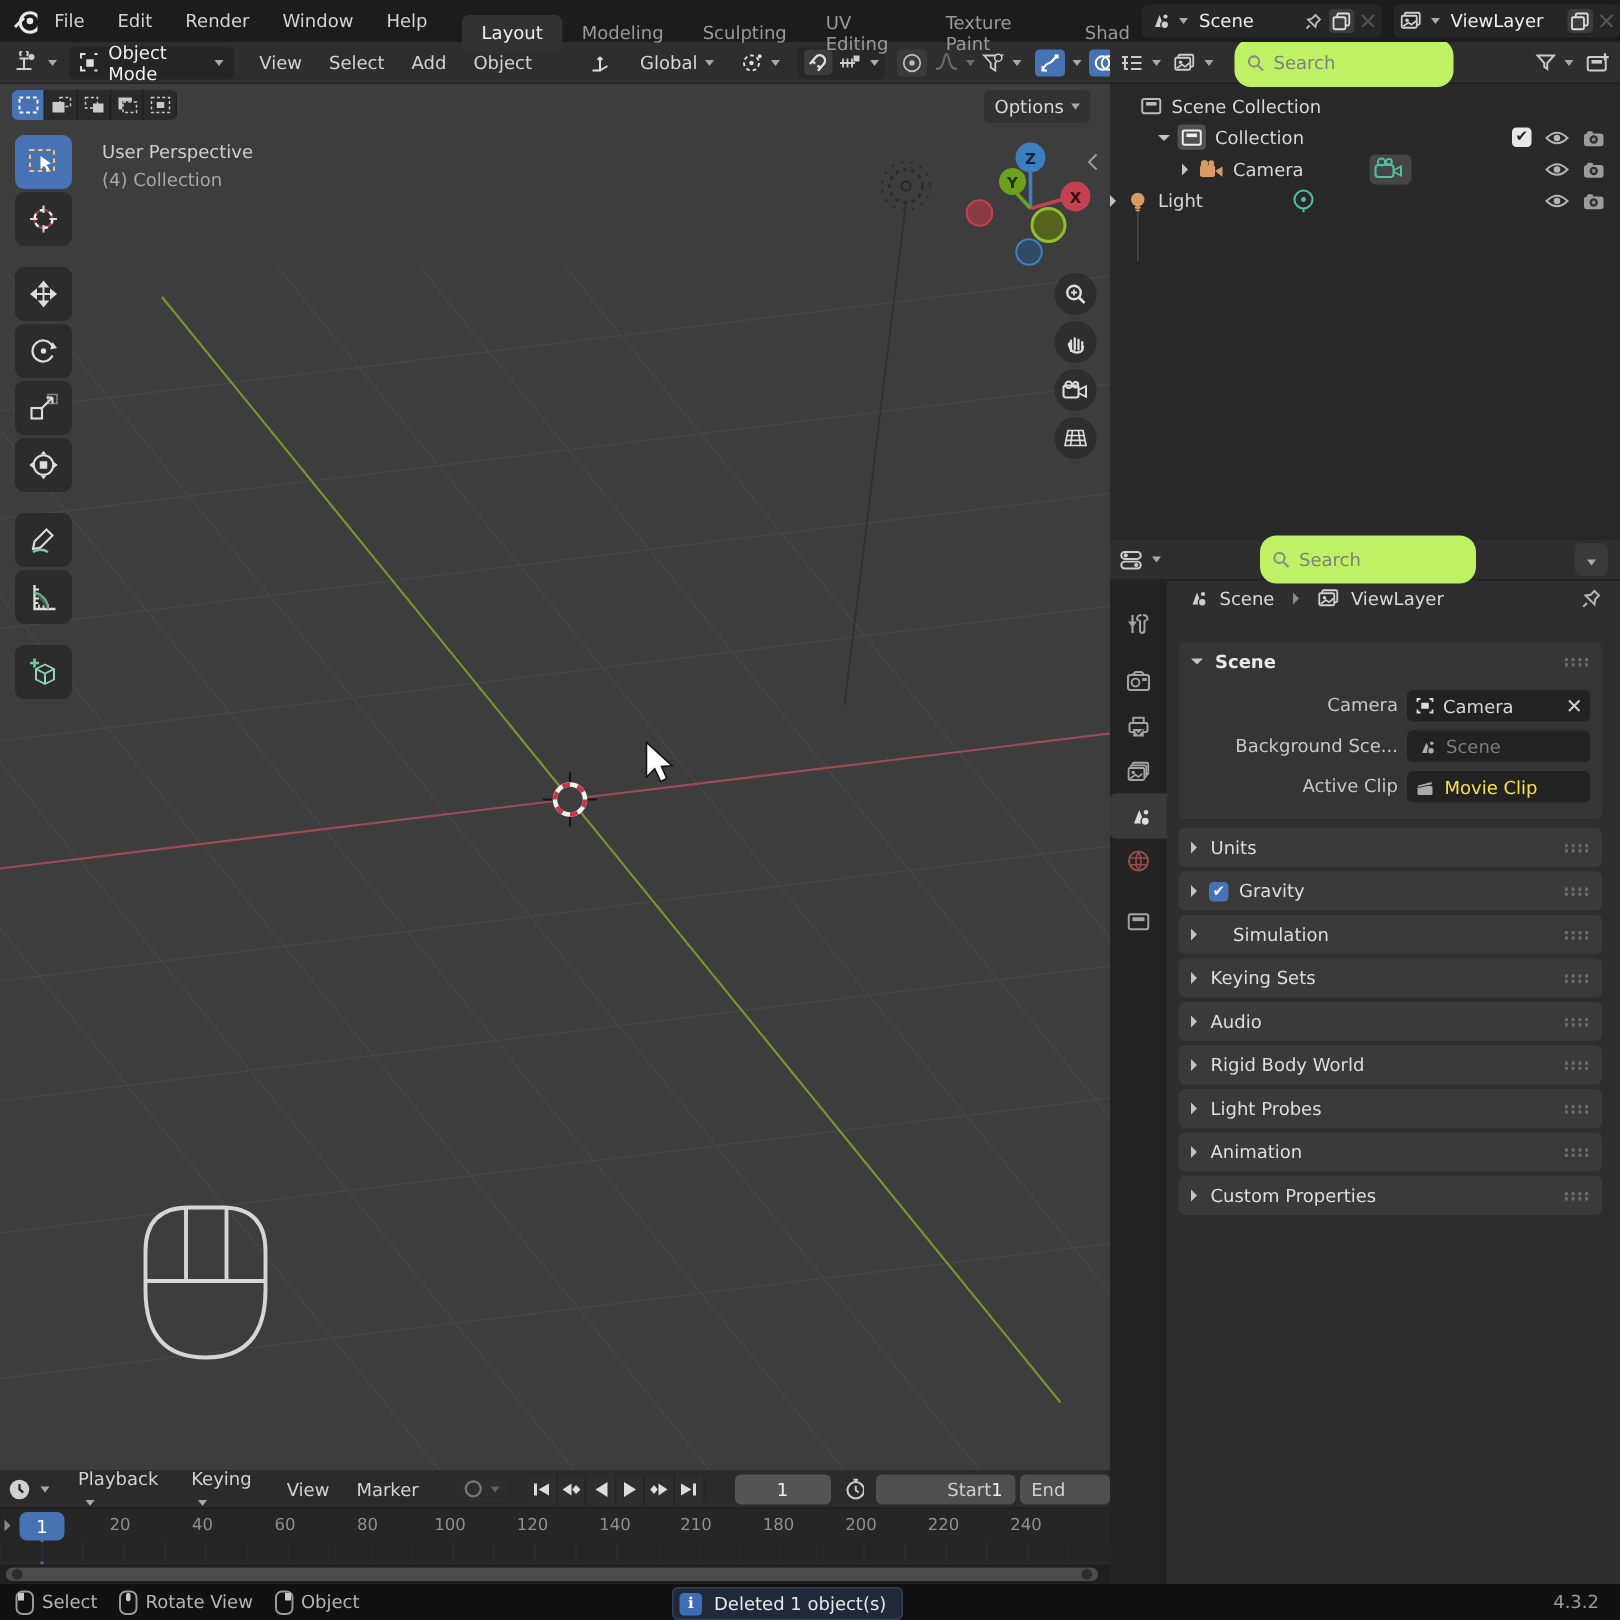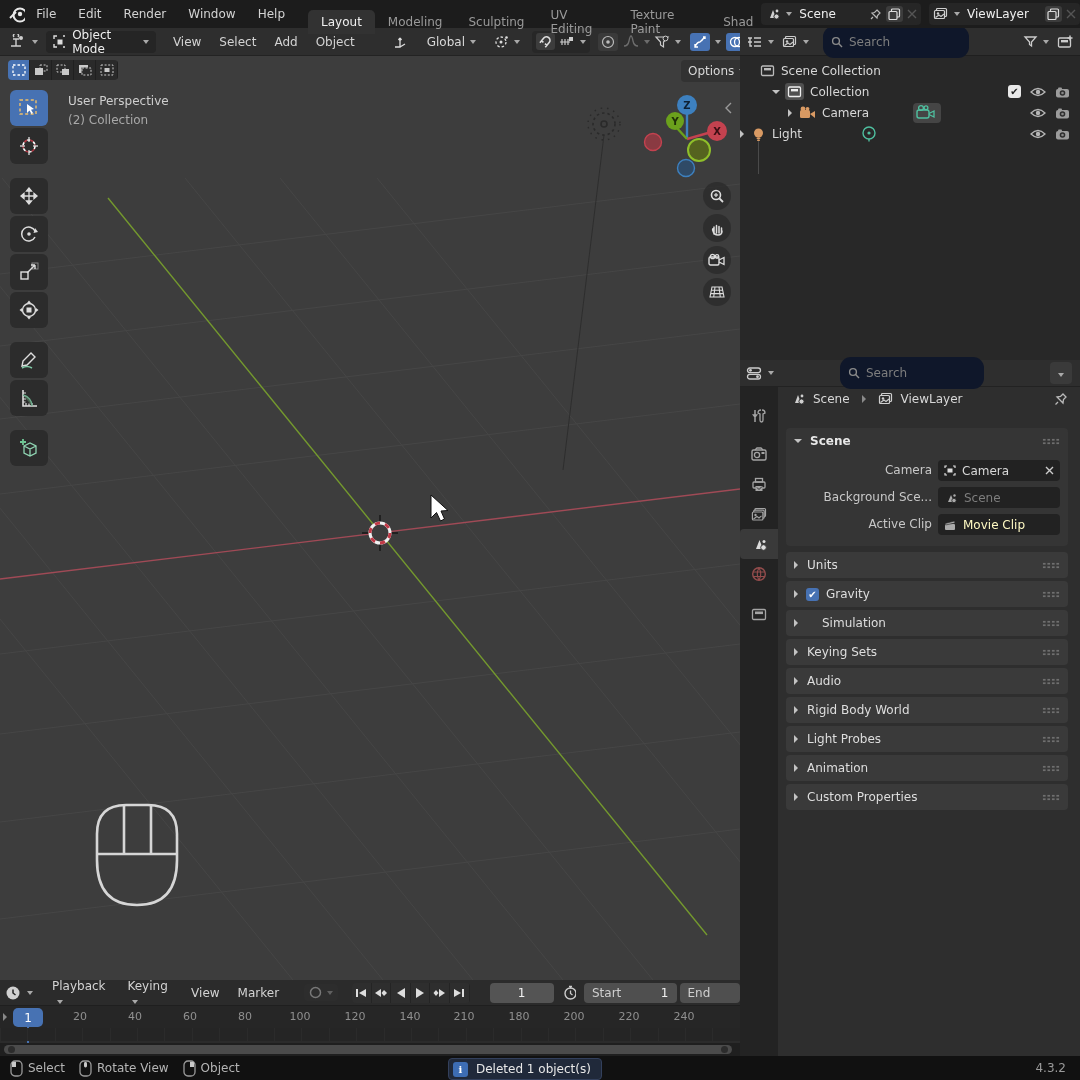--- a/index.html
+++ b/index.html
@@ -28,21 +28,21 @@
   .selbtn.active{background:var(--accent);}
   
   .tool{width:38px;height:36px;background:#2c2c2c;border-radius:6px;margin-bottom:2px;display:flex;align-items:center;justify-content:center;}
   .tool.active{background:var(--accent);}
   .tgap{height:12px;}
   
   .navbtn{position:absolute;width:28px;height:28px;border-radius:50%;background:rgba(42,42,42,.75);display:flex;align-items:center;justify-content:center;}
   
   #outliner{left:740px;top:28px;width:340px;height:332px;background:#282828;z-index:20;}
   #outliner-h{height:28px;background:#2e2e2e;display:flex;align-items:center;padding:0 6px;border-bottom:1px solid #1f1f1f;box-sizing:border-box;}
-  .search{background:#0f172a;border-radius:11px;height:32px;display:flex;align-items:center;padding:0 8px;color:#7e7e7e;}
+  .search{background:#bef264;border-radius:11px;height:32px;display:flex;align-items:center;padding:0 8px;color:#7e7e7e;}
   .orow{height:21px;display:flex;align-items:center;position:relative;}
   .olabel{margin-left:6px;color:#d8d8d8;}
   
   #props{left:740px;top:360px;width:340px;height:696px;background:#2e2e2e;z-index:20;}
   #props-h{height:27px;background:#2e2e2e;border-bottom:1px solid #222;display:flex;align-items:center;box-sizing:border-box;}
   #ptabs{position:absolute;left:0;top:27px;width:38px;height:669px;background:#232323;}
   .ptab{width:38px;height:30px;display:flex;align-items:center;justify-content:center;opacity:.85;}
   .ptab.active{background:#3a3a3a;border-radius:4px 0 0 4px;opacity:1;}
   .panelrow{position:absolute;left:46px;width:282px;height:26px;background:#3a3a3a;border-radius:4px;display:flex;align-items:center;padding:0 8px;box-sizing:border-box;color:#dedede;}
   .field{background:#222;border-radius:4px;height:21px;display:flex;align-items:center;padding:0 6px;color:#d8d8d8;}
@@ -331,27 +331,27 @@
         </svg>
       </div>
     <div class="selbtn">
         <svg width="14" height="12">
           <rect x="1" y="1" width="12" height="10" stroke="#c9c9c9" stroke-width="1" stroke-dasharray="2 1.6" fill="none"></rect>
           <rect x="4.5" y="4" width="5" height="4" fill="#c9c9c9"></rect>
         </svg>
       </div>
   </div>
 
-  <div class="abs hbtn" style="left:677px;top:60px;background:#323232">
+  <div class="abs hbtn" style="left:652px;top:60px;background:#323232">
     <span>Options</span>
       <span class="cv"></span>
   </div>
 
   <div class="abs" style="left:68px;top:94px;color:#cfcfcf">User Perspective</div>
-  <div class="abs" style="left:68px;top:113px;color:#a8a8a8">(2) Collection</div>
+  <div class="abs" style="left:68px;top:113px;color:#a8a8a8">(4) Collection</div>
 
   <div class="abs" style="left:10px;top:90px">
     <div class="tool active">
         <svg width="22" height="22">
           <rect x="2" y="3" width="16" height="14" stroke="#f0c06a" stroke-width="1.4" stroke-dasharray="3 2.4" fill="none"></rect>
           <polygon points="9,7 9,16 11.5,13.5 13.5,17 15,16 13,12.8 16,12" fill="#fff"></polygon>
         </svg>
       </div>
     <div class="tool">
         <svg width="22" height="22">
@@ -658,21 +658,21 @@
           <svg width="14" height="12">
               <path d="M4,10 L7,3 L10,10 Z" fill="#aaa"></path>
               <circle cx="10" cy="8.5" r="2.2" fill="#aaa" stroke="#222" stroke-width=".8"></circle>
               <circle cx="10.5" cy="3.5" r="1.2" fill="#aaa"></circle>
             </svg>
           <span style="margin-left:6px">Scene</span>
         </div>
       </div>
       <div class="abs" style="top:86px;left:0;width:282px;height:22px">
         <span class="flabel" style="right:136px;top:3px">Active Clip</span>
-        <div class="field abs" style="left:152px;top:0;width:122px;box-sizing:border-box;color:#fef9c3">
+        <div class="field abs" style="left:152px;top:0;width:122px;box-sizing:border-box;color:#fde047">
           <svg width="13" height="12">
               <rect x="1" y="5" width="10" height="6" rx="1" fill="#aaa"></rect>
               <path d="M1,4.5 L10.5,2 L11,4 L1.5,6 Z" fill="#aaa" stroke="#222" stroke-width=".6"></path>
             </svg>
           <span style="margin-left:6px">Movie Clip</span>
         </div>
       </div>
     </div>
 
     <div class="panelrow" style="top:192px">
@@ -787,21 +787,21 @@
             </svg>
           </div>
       </div>
       <div class="tfield" style="margin-left:20px;width:72px;background:#545454;justify-content:center">
           <span>1</span>
         </div>
       <svg width="15" height="15" style="margin-left:9px">
           <circle cx="7.5" cy="8.5" r="5.5" stroke="#ccc" stroke-width="1.4" fill="none"></circle>
           <path d="M6,1.5 h3 M7.5,1.5 v2 M7.5,5.5 v3 l2,1.5" stroke="#ccc" stroke-width="1.3" fill="none"></path>
         </svg>
-      <div class="tfield" style="margin-left:8px;width:86px;padding:0 8px;justify-content:space-between">
+      <div class="tfield" style="margin-left:8px;width:86px;padding:0 8px;justify-content:flex-end">
           <span style="color:#cfcfcf">Start</span>
           <span>1</span>
         </div>
       <div class="tfield" style="margin-left:3px;width:50px;padding:0 8px">
           <span style="color:#cfcfcf">End</span>
         </div>
     </div>
     <div id="ruler">
       <span class="tick" style="left:80px">20</span>
       <span class="tick" style="left:135px">40</span>

